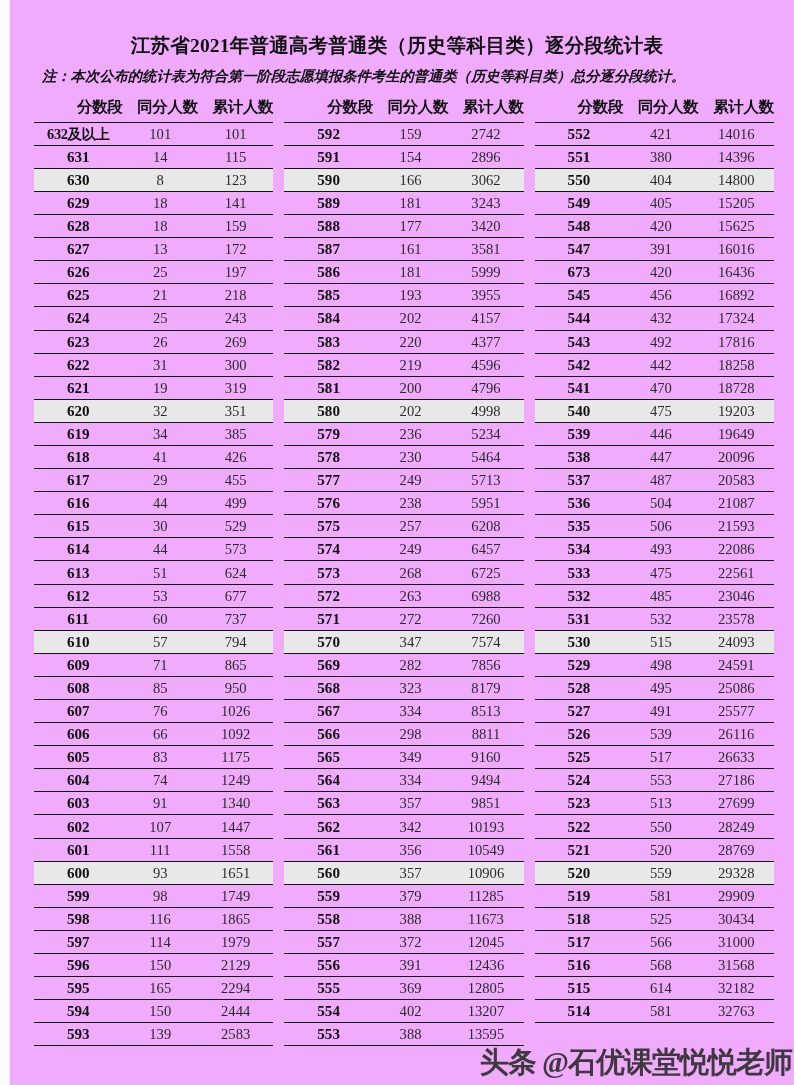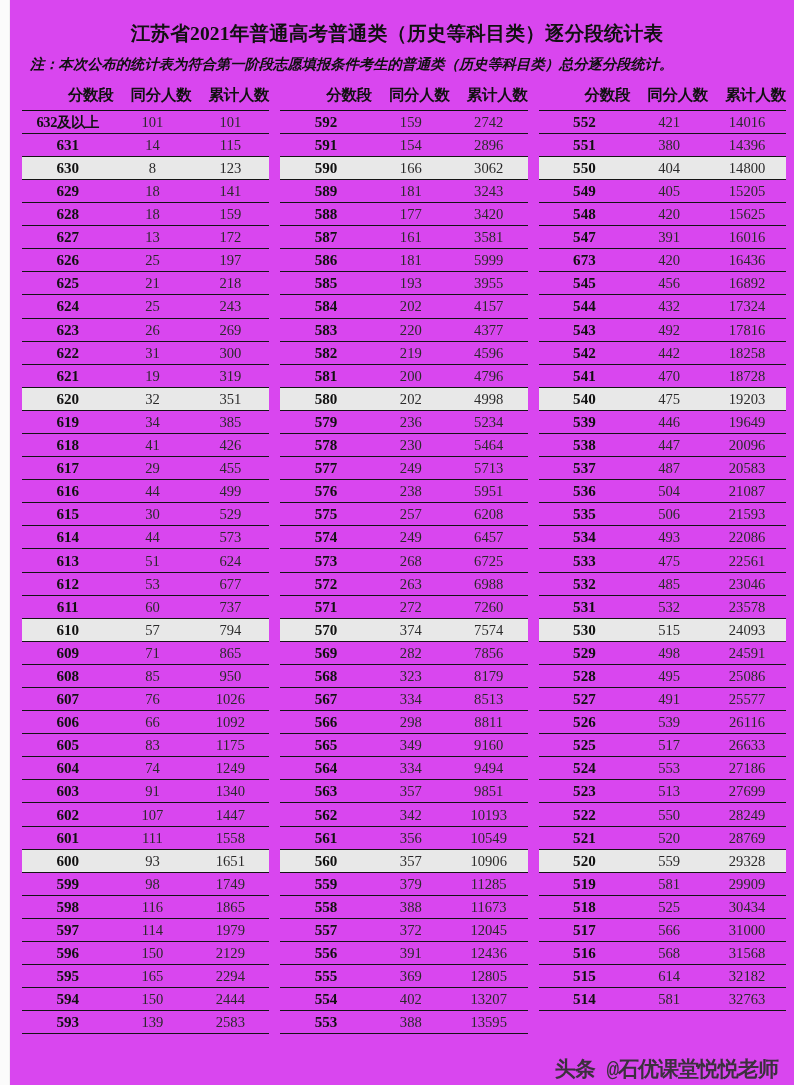--- a/index.html
+++ b/index.html
@@ -13,23 +13,23 @@
     height: 1085px;
     font-family: "Liberation Serif", "DejaVu Serif", serif;
     color: #111111;
     overflow: hidden;
     position: relative;
   }
   .page {
     width: 794px;
     height: 1085px;
     box-sizing: border-box;
-    padding: 0;
+    padding: 12px;
     position: relative;
-    background: #d946ef;
+    background: #f0abfc;
   }
   .edge-left {
     position: absolute;
     left: 0; top: 0; bottom: 0;
     width: 9px;
     background: #fbfbfb;
     border-right: 1px solid #f0f0f0;
   }
   .doc-title {
     text-align: center;
@@ -111,29 +111,29 @@
   }
   table.stat tbody tr.shaded td {
     background: #e8e8e8;
   }
   table.stat tbody tr:first-child td {
     border-top: none;
   }
 
   .watermark {
     position: absolute;
-    right: 16px;
+    right: 2px;
     bottom: 2px;
-    font-size: 21px;
+    font-size: 29px;
     font-weight: bold;
     color: #2f2f2f;
     opacity: 0.92;
     white-space: nowrap;
     letter-spacing: -1px;
-    font-family: Liberation Mono, monospace;
+    font-family: Liberation Serif, serif;
     pointer-events: none;
   }
 </style>
 </head>
 <body>
 
 <div class="page">
 
   <div class="edge-left"></div>
 
@@ -490,21 +490,21 @@
               <td class="num">263</td>
               <td class="num">6988</td>
             </tr>
             <tr>
               <td class="score">571</td>
               <td class="num">272</td>
               <td class="num">7260</td>
             </tr>
             <tr class="shaded">
               <td class="score">570</td>
-              <td class="num">374</td>
+              <td class="num">347</td>
               <td class="num">7574</td>
             </tr>
             <tr>
               <td class="score">569</td>
               <td class="num">282</td>
               <td class="num">7856</td>
             </tr>
             <tr>
               <td class="score">568</td>
               <td class="num">323</td>

